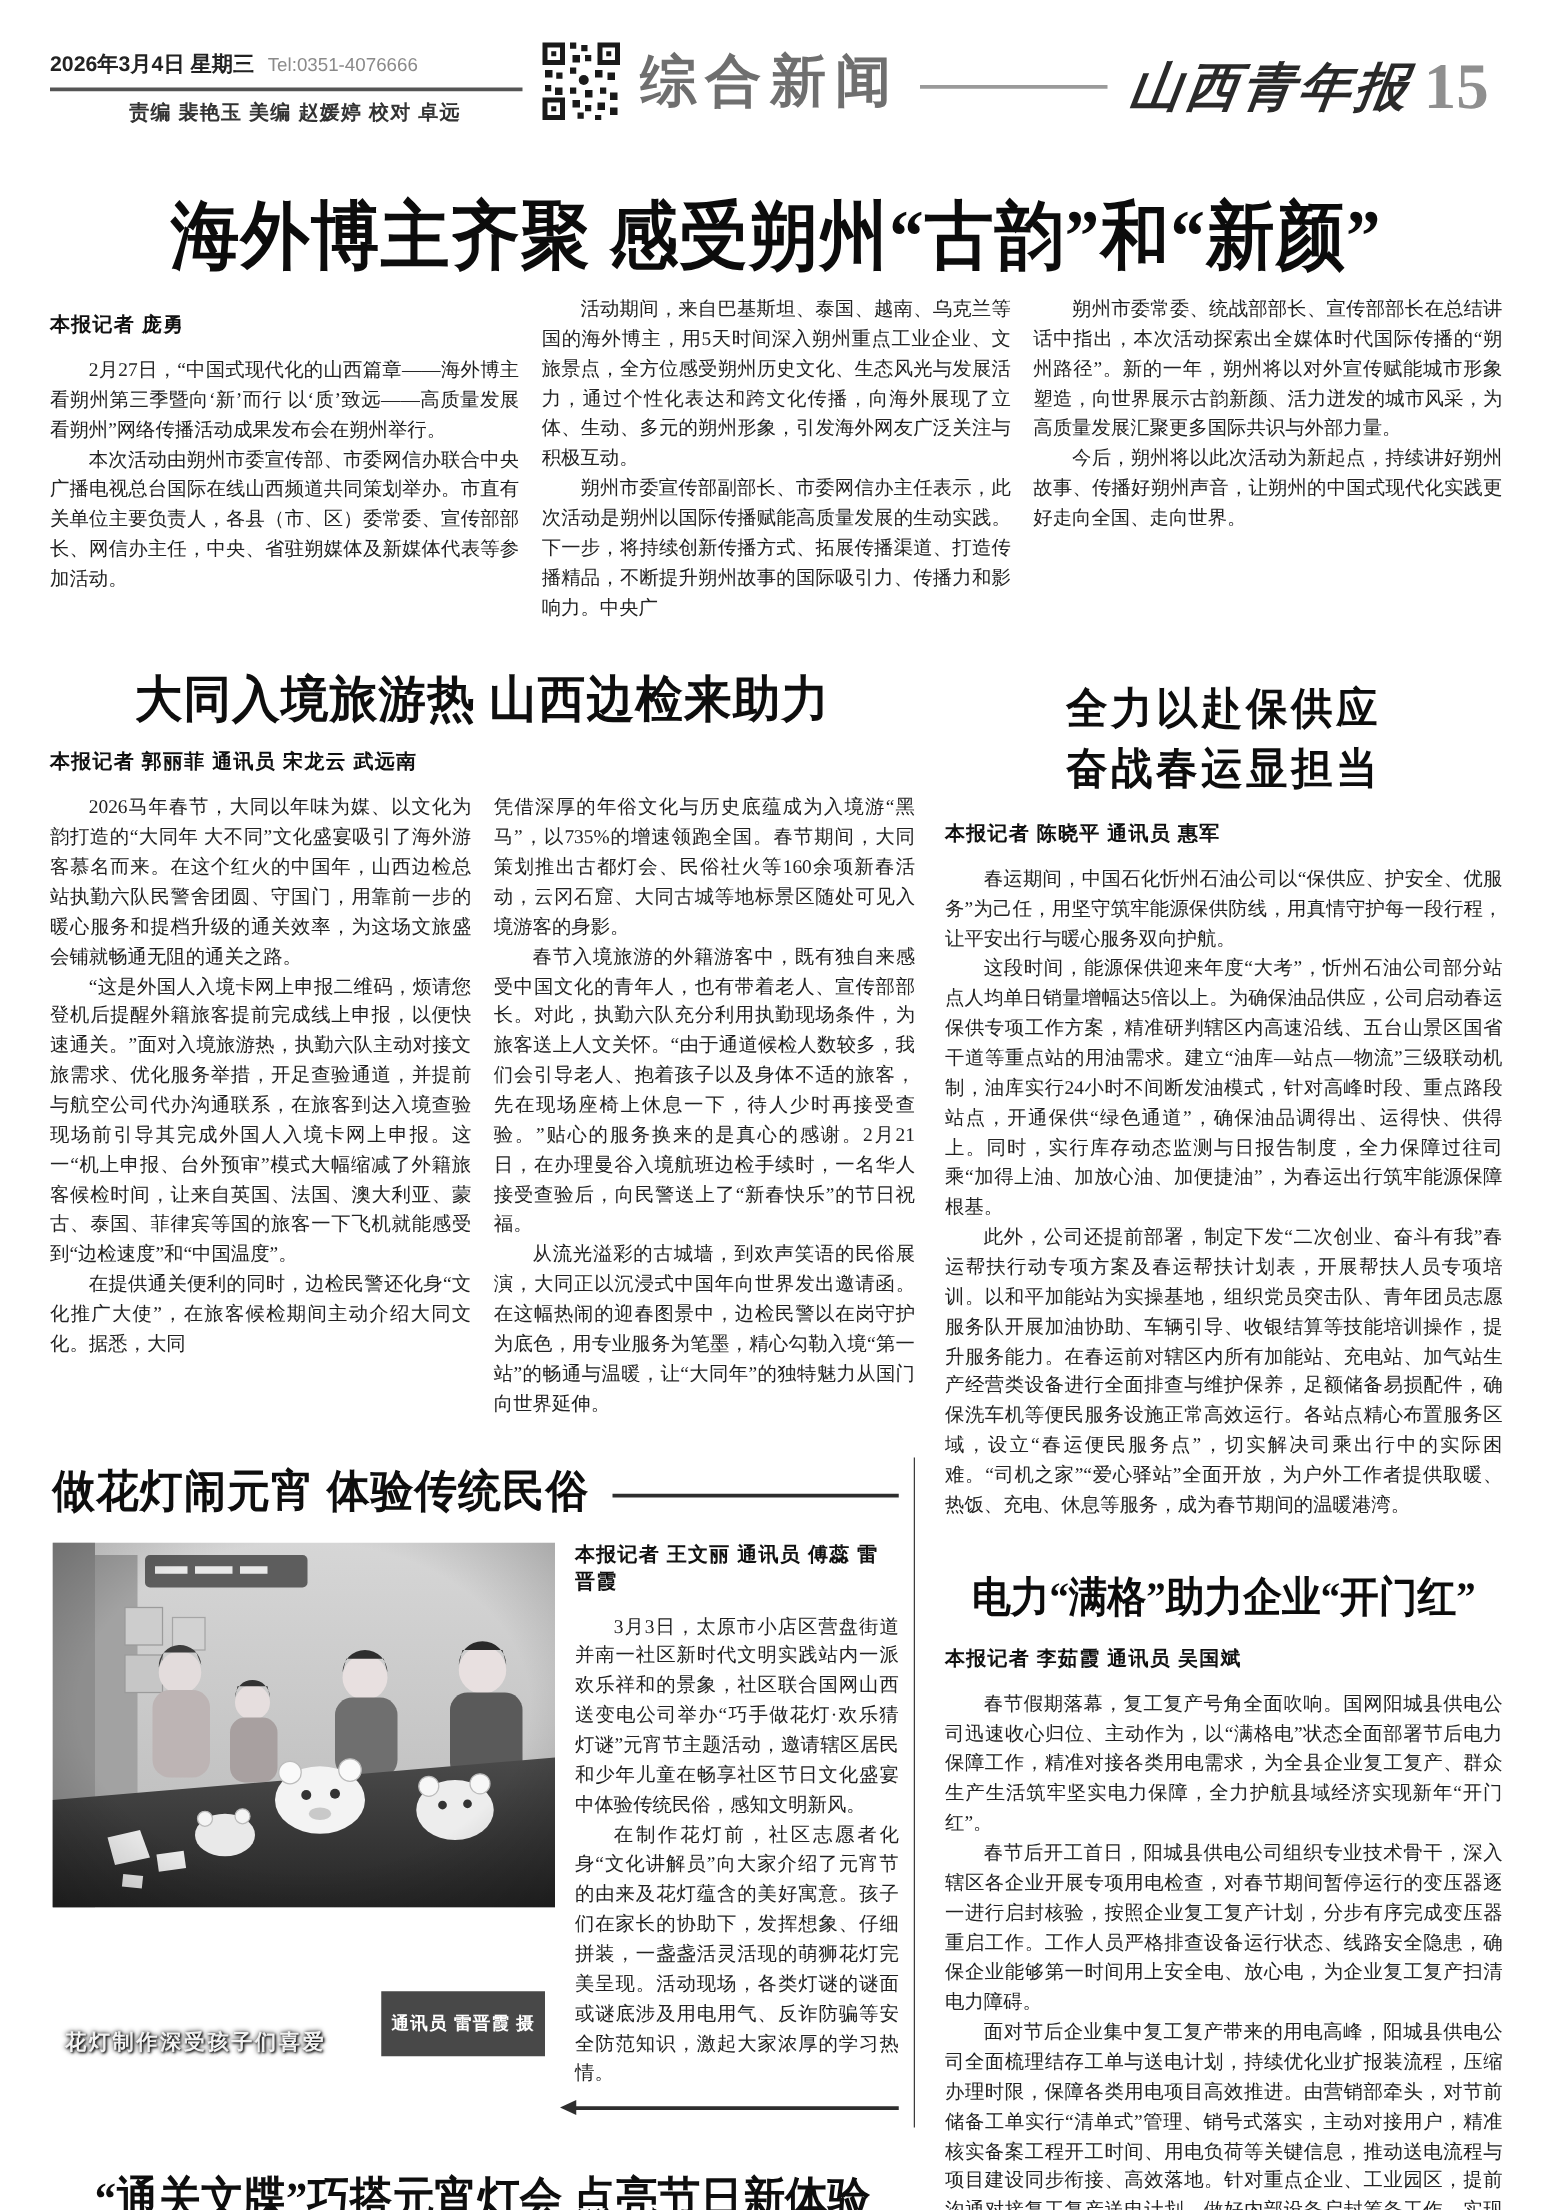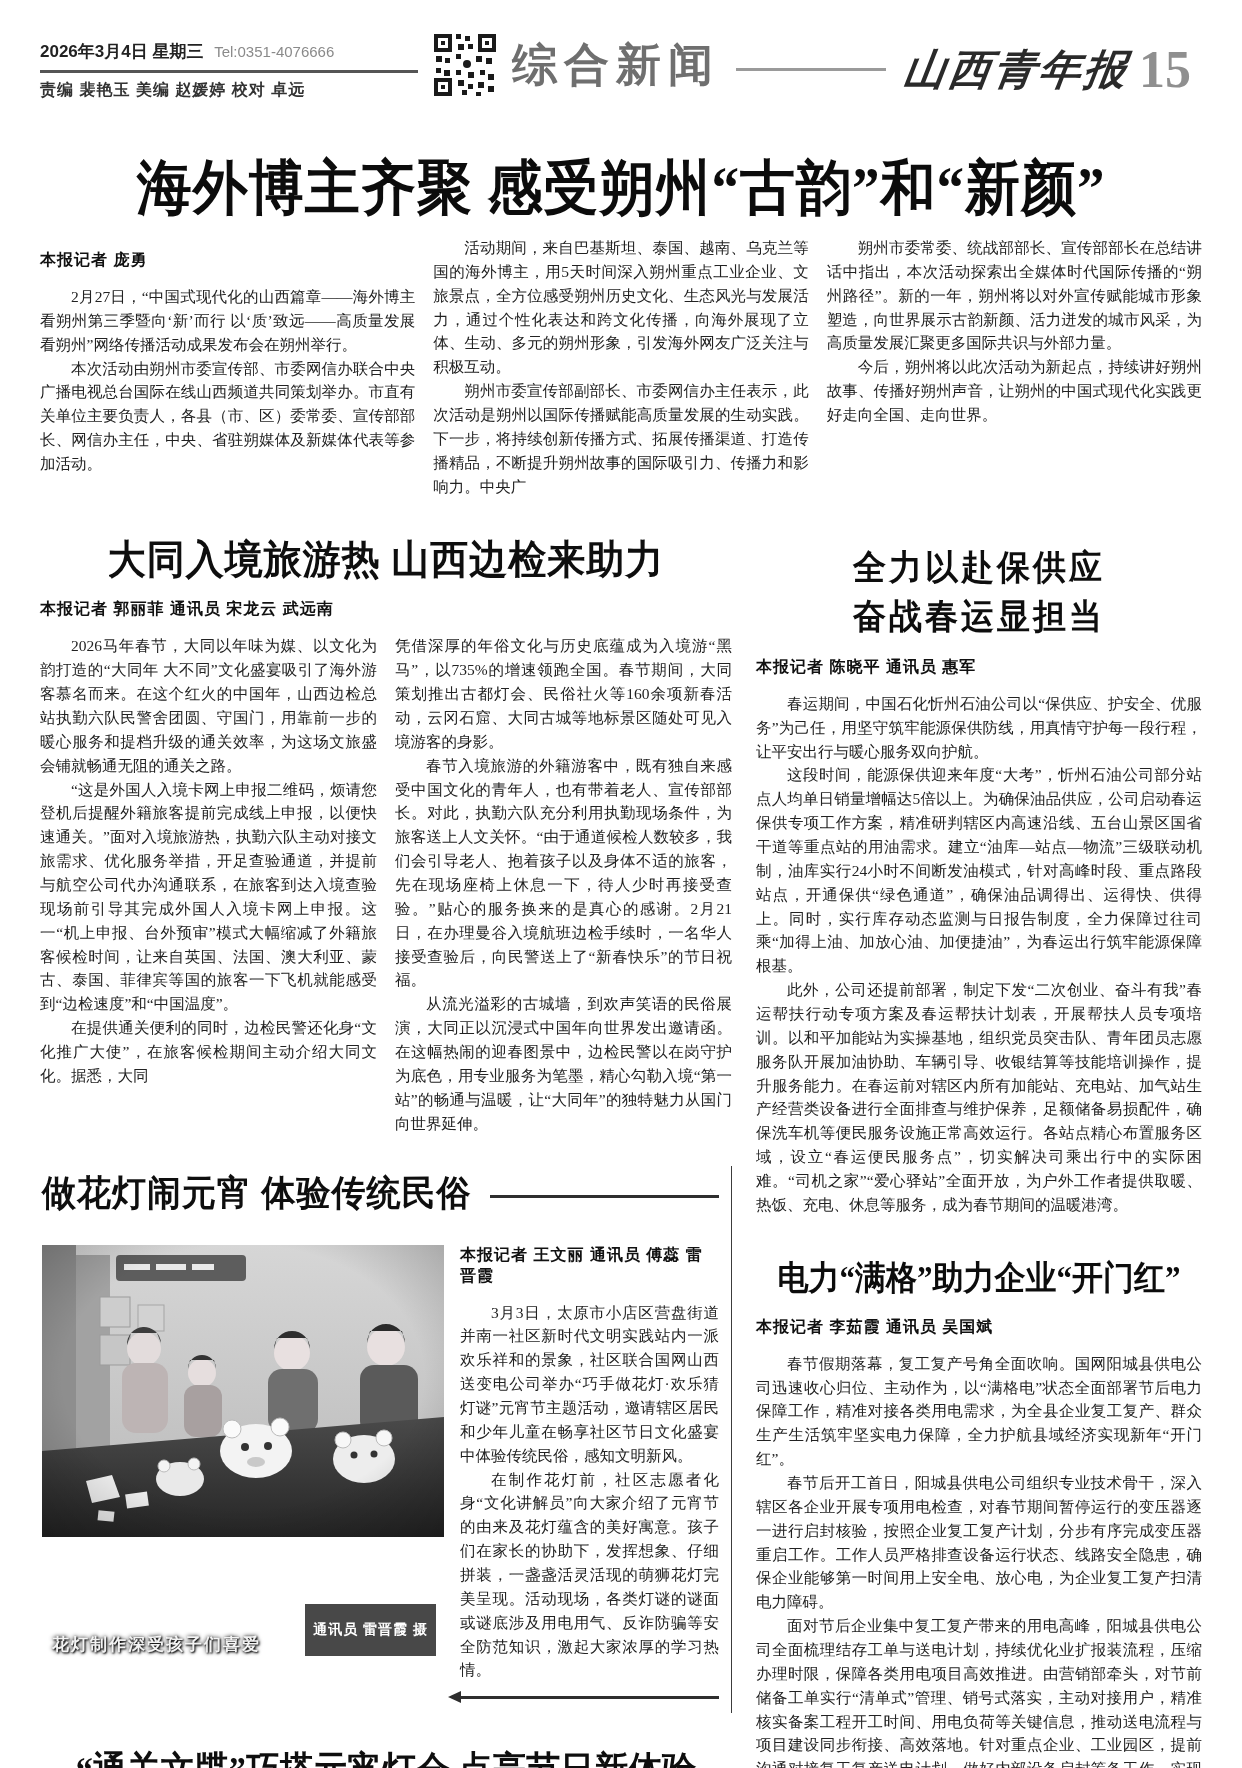--- a/index.html
+++ b/index.html
@@ -7,21 +7,21 @@
     width:1242px;min-height:1768px;margin:0 auto;background:#ffffff;
     box-sizing:border-box;padding:26px 40px 24px 40px;
     font-family:"Liberation Serif","DejaVu Serif",serif;color:#1c1c1c;
   }
   
   .masthead-row{display:flex;align-items:flex-start;height:96px;}
   .mh-left{width:392px;padding-top:14px;}
   .date-line{font-family:"Liberation Sans","DejaVu Sans",sans-serif;font-weight:bold;font-size:17px;color:#222;white-space:nowrap;}
   .date-line .tel{font-weight:normal;color:#8a8a8a;font-size:15px;margin-left:6px;margin-top:36px;}
   .mh-rule{height:3px;background:#555;margin:7px 0 7px 0;width:378px;}
-  .editors{font-family:"Liberation Sans","DejaVu Sans",sans-serif;font-weight:bold;font-size:16px;color:#333;letter-spacing:1px;white-space:nowrap;}
+  .editors{font-family:"Liberation Sans","DejaVu Sans",sans-serif;font-weight:bold;font-size:16px;color:#333;letter-spacing:1px;white-space:nowrap;text-align:center;}
   .mh-center{display:flex;align-items:center;padding-top:6px;}
   .qr{width:66px;height:66px;margin-right:14px;flex:none;}
   .section-title{
     font-family:"Liberation Sans","DejaVu Sans",sans-serif;font-weight:900;
     font-size:45px;color:#6f6f6f;letter-spacing:7px;white-space:nowrap;line-height:66px;
   }
   .mh-line{width:150px;height:3px;background:#9a9a9a;margin:0 16px;align-self:center;margin-top:8px;}
   .mh-right{display:flex;align-items:center;padding-top:14px;margin-left:2px;}
   .brand{
     font-style:italic;font-weight:bold;font-size:42px;color:#2a2a2a;
@@ -43,21 +43,21 @@
   
   .main-grid{display:flex;gap:24px;margin-top:14px;}
   .left-region{width:692px;flex:none;}
   .right-region{flex:1;min-width:0;}
   .art2-headline{
     margin:22px 0 4px 0;text-align:center;font-weight:800;font-size:38px;
     color:#0e0e0e;letter-spacing:1px;white-space:nowrap;transform:scaleY(1.05);
   }
   
   .boxed{margin-top:30px;border-right:1.5px solid #3c3c3c;padding:4px 12px 12px 2px;position:relative;}
-  .boxed-headrow{display:flex;align-items:center;margin-bottom:29px;justify-content:flex-end;}
+  .boxed-headrow{display:flex;align-items:center;margin-bottom:18px;justify-content:flex-end;}
   .art3-headline{font-size:34px;font-weight:800;color:#0e0e0e;margin:0;letter-spacing:1px;white-space:nowrap;transform:scaleY(1.05);}
   .head-line{flex:1;height:2.5px;background:#2e2e2e;margin-left:18px;margin-top:8px;}
   .boxed-content{display:flex;}
   .photo-wrap{width:402px;flex:none;position:relative;}
   .photo-wrap svg{display:block;}
   .photo-caption{
     position:absolute;left:10px;bottom:26px;color:#f3f3f3;font-weight:bold;font-size:17px;
     font-family:"Liberation Sans","DejaVu Sans",sans-serif;text-shadow:0 0 4px #000,1px 1px 2px #000;letter-spacing:2px;
   }
   .photo-credit{

